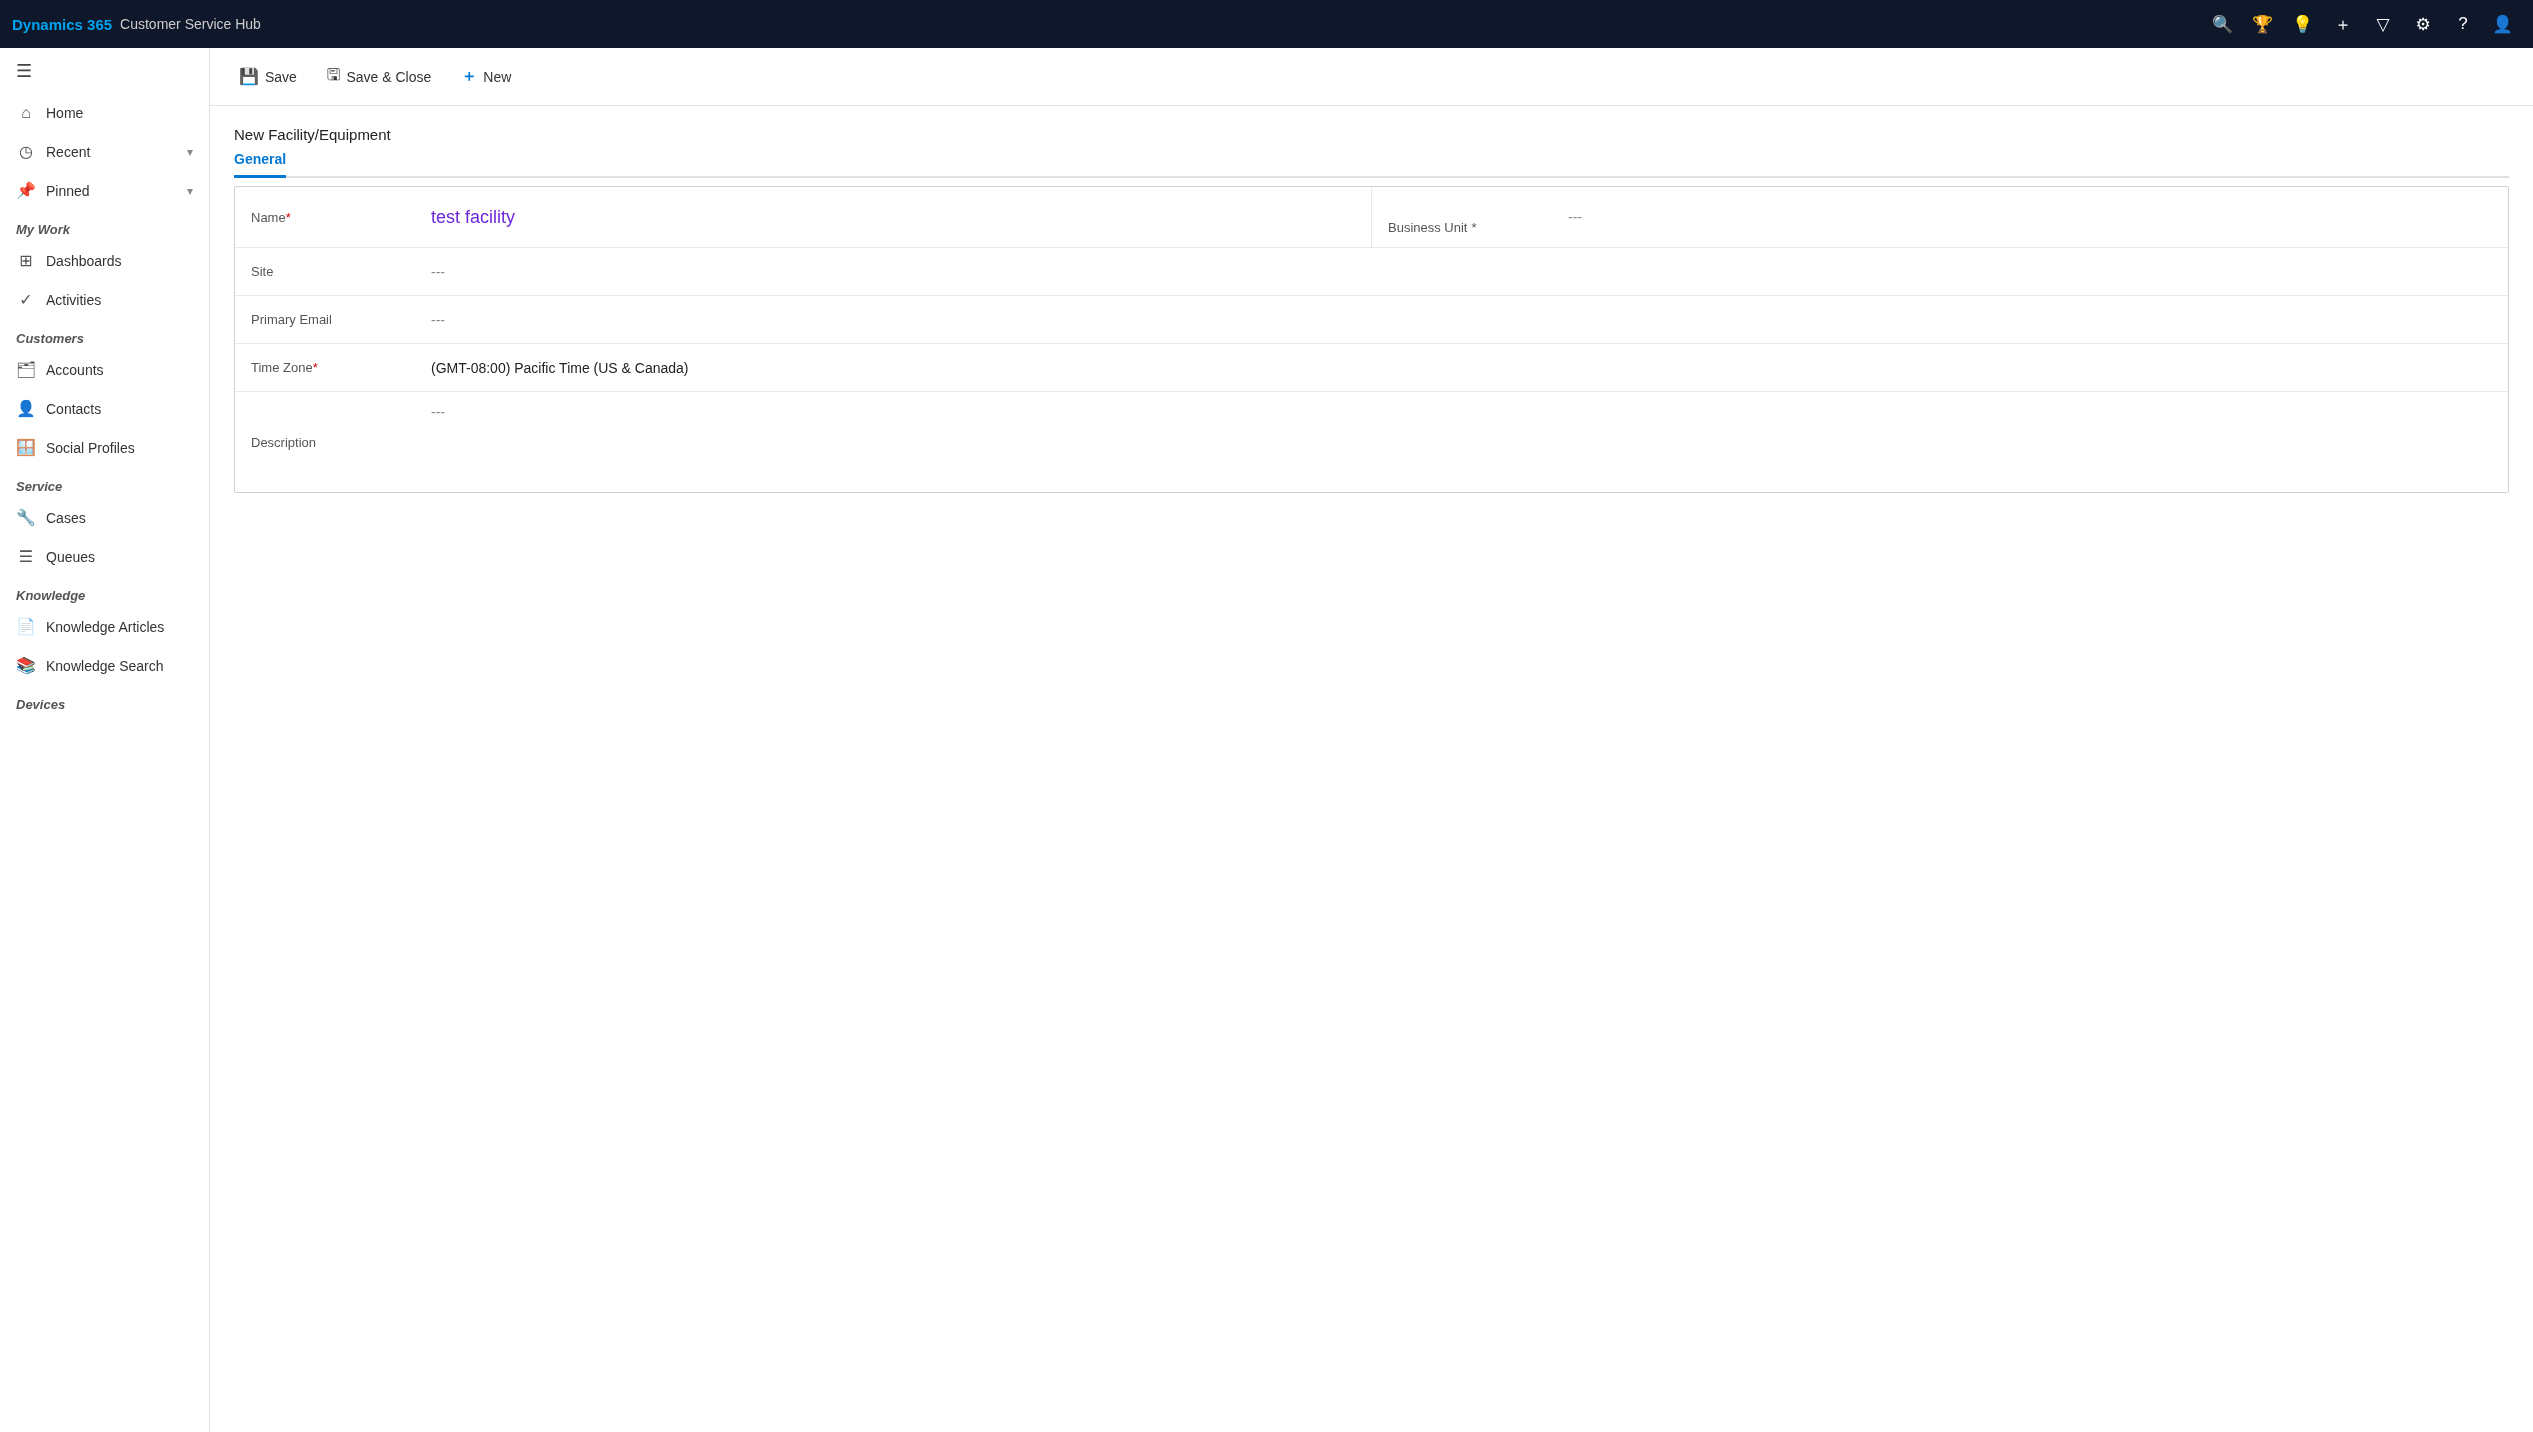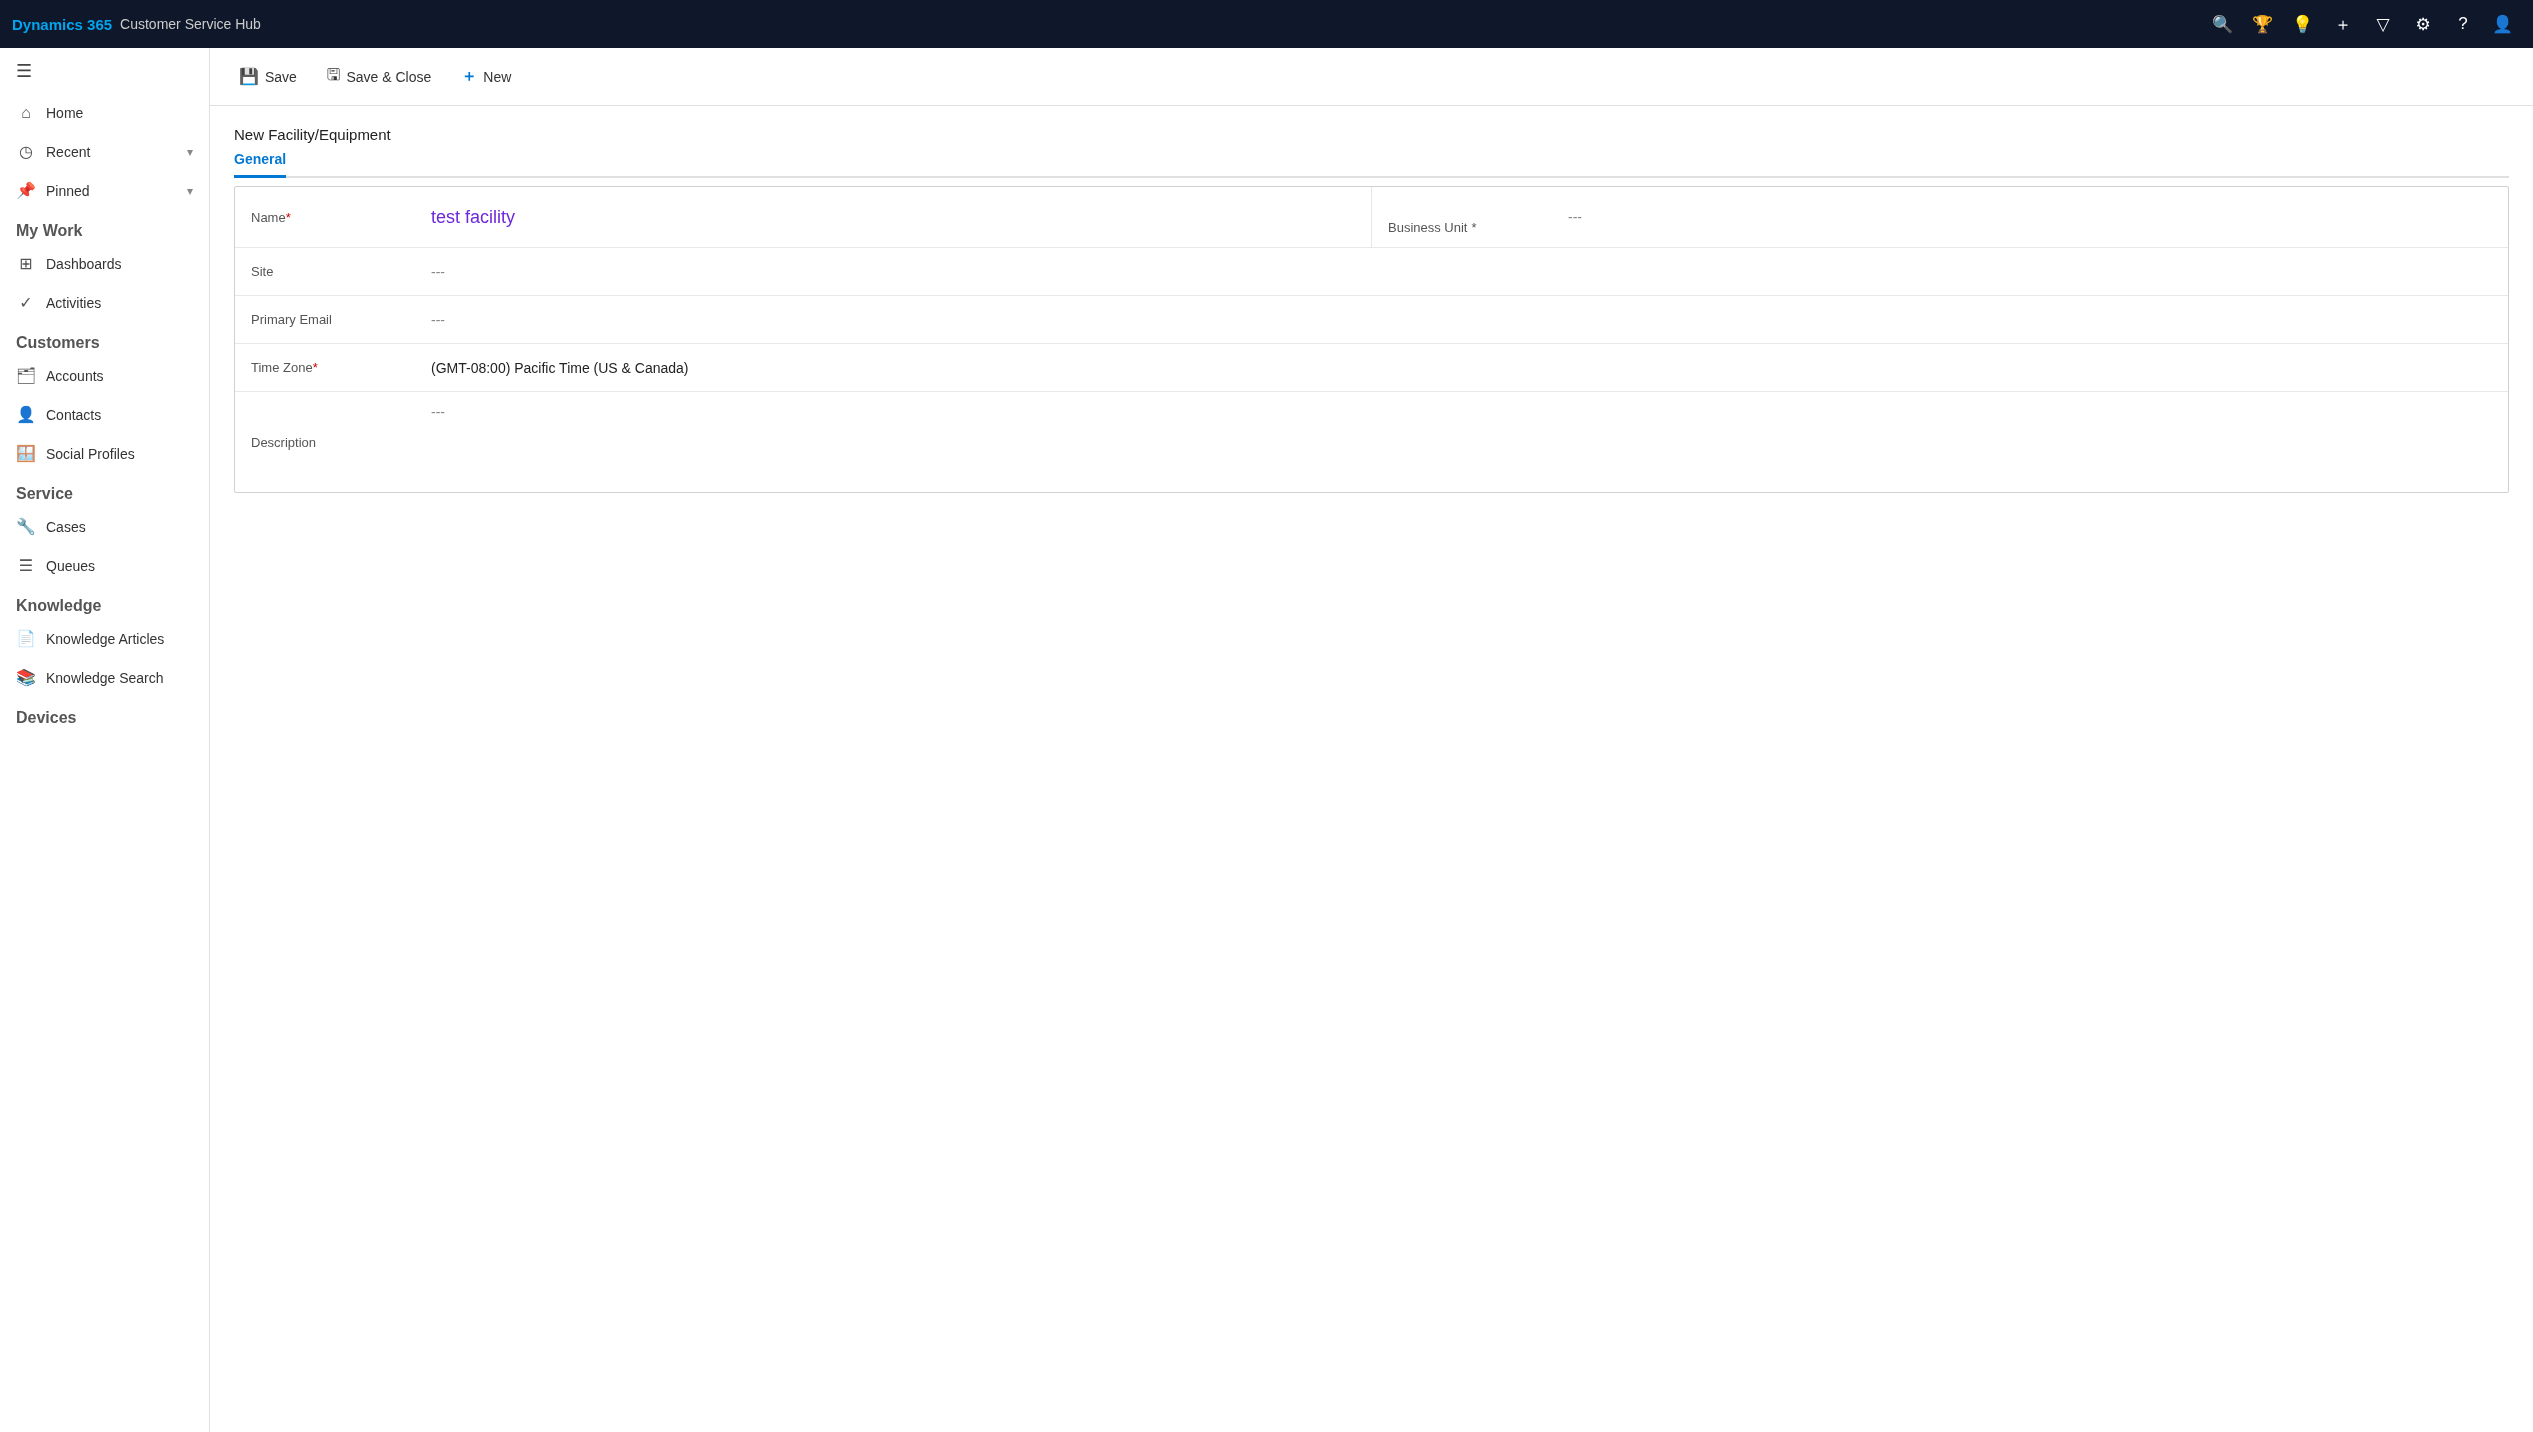--- a/index.html
+++ b/index.html
@@ -82,24 +82,25 @@
       cursor: pointer;
       color: #333;
       font-size: 14px;
       border-radius: 0;
     }
     .sidebar-nav-item .icon { font-size: 16px; color: #555; width: 20px; text-align: center; }
     .sidebar-nav-item .chevron { margin-left: auto; font-size: 12px; color: #888; }
 
     .sidebar-section-label {
       padding: 12px 16px 4px;
-      font-size: 16px;
+      font-size: 13px;
       font-weight: 700;
       color: #555;
       text-transform: none;
+      font-style: italic;
     }
 
     
     .main-content {
       flex: 1;
       display: flex;
       flex-direction: column;
       overflow: hidden;
       background: #fff;
     }

